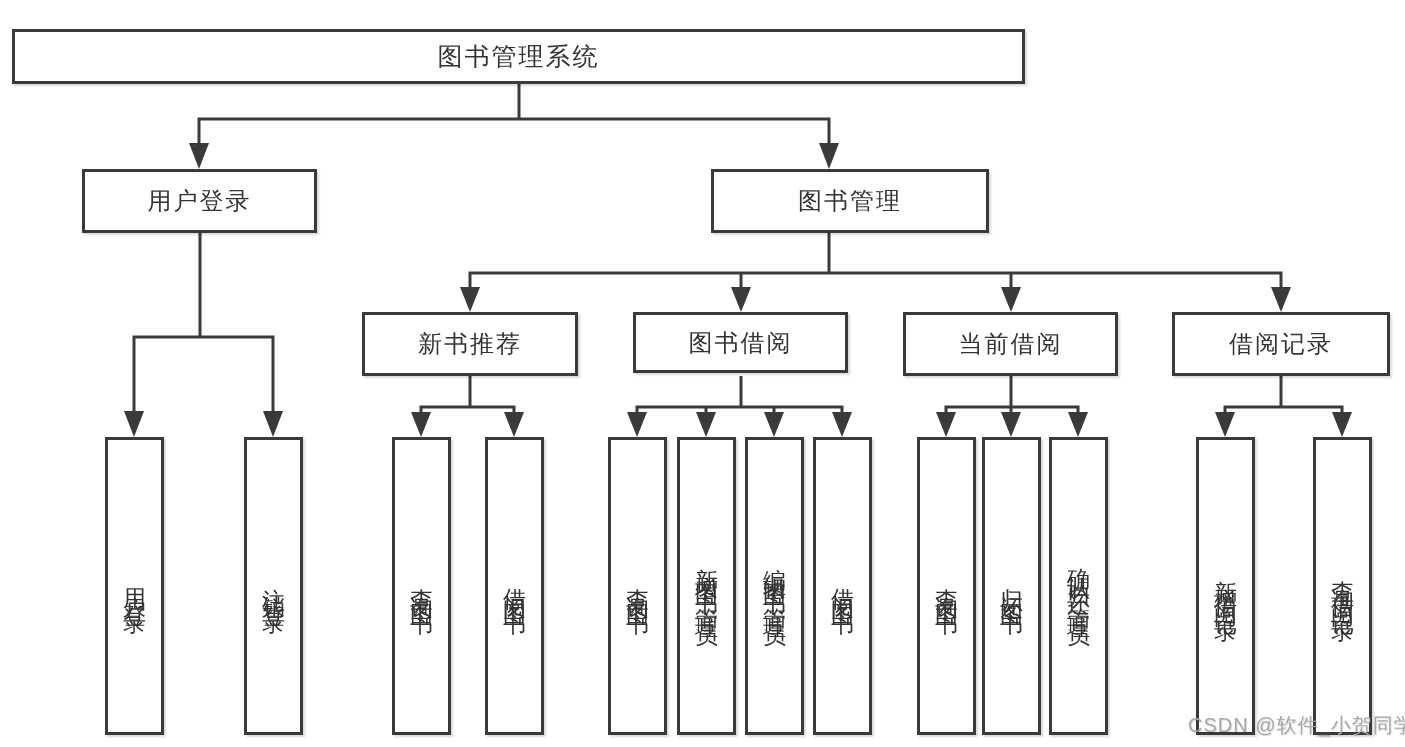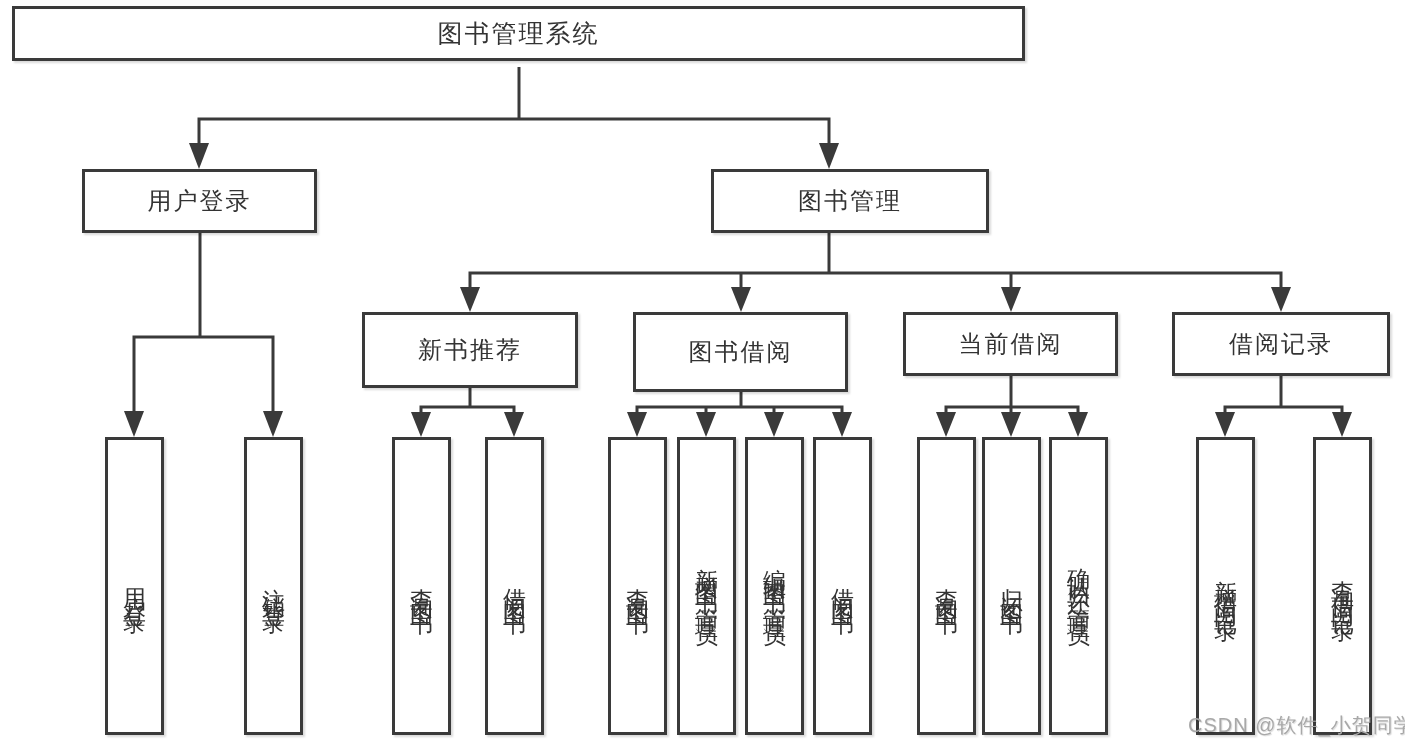--- a/index.html
+++ b/index.html
@@ -112,27 +112,27 @@
 
       <polygon points="936,412 956,412 946,437"></polygon>
       <polygon points="1001,412 1021,412 1011,437"></polygon>
       <polygon points="1068,412 1088,412 1078,437"></polygon>
 
       <polygon points="1215,412 1235,412 1225,437"></polygon>
       <polygon points="1332,412 1352,412 1342,437"></polygon>
     </g>
   </svg>
 
-  <div class="node hbox root-box" style="left:12px; top:6px; width:1013px; height:55px;">图书管理系统</div>
+  <div class="node hbox root-box" style="left:12px; top:29px; width:1013px; height:55px;">图书管理系统</div>
 
   <div class="node hbox" style="left:82px; top:169px; width:235px; height:64px;">用户登录</div>
   <div class="node hbox" style="left:711px; top:169px; width:278px; height:64px;">图书管理</div>
 
-  <div class="node hbox" style="left:362px; top:312px; width:216px; height:76px;">新书推荐</div>
-  <div class="node hbox" style="left:633px; top:312px; width:215px; height:80px;">图书借阅</div>
+  <div class="node hbox" style="left:362px; top:312px; width:216px; height:64px;">新书推荐</div>
+  <div class="node hbox" style="left:633px; top:312px; width:215px; height:61px;">图书借阅</div>
   <div class="node hbox" style="left:903px; top:312px; width:215px; height:64px;">当前借阅</div>
   <div class="node hbox" style="left:1172px; top:312px; width:218px; height:64px;">借阅记录</div>
 
   <div class="node vbox" style="left:105px;">用户登录</div>
   <div class="node vbox" style="left:244px;">注销登录</div>
 
   <div class="node vbox" style="left:392px;">查询图书</div>
   <div class="node vbox" style="left:485px;">借阅图书</div>
 
   <div class="node vbox" style="left:608px;">查询图书</div>

